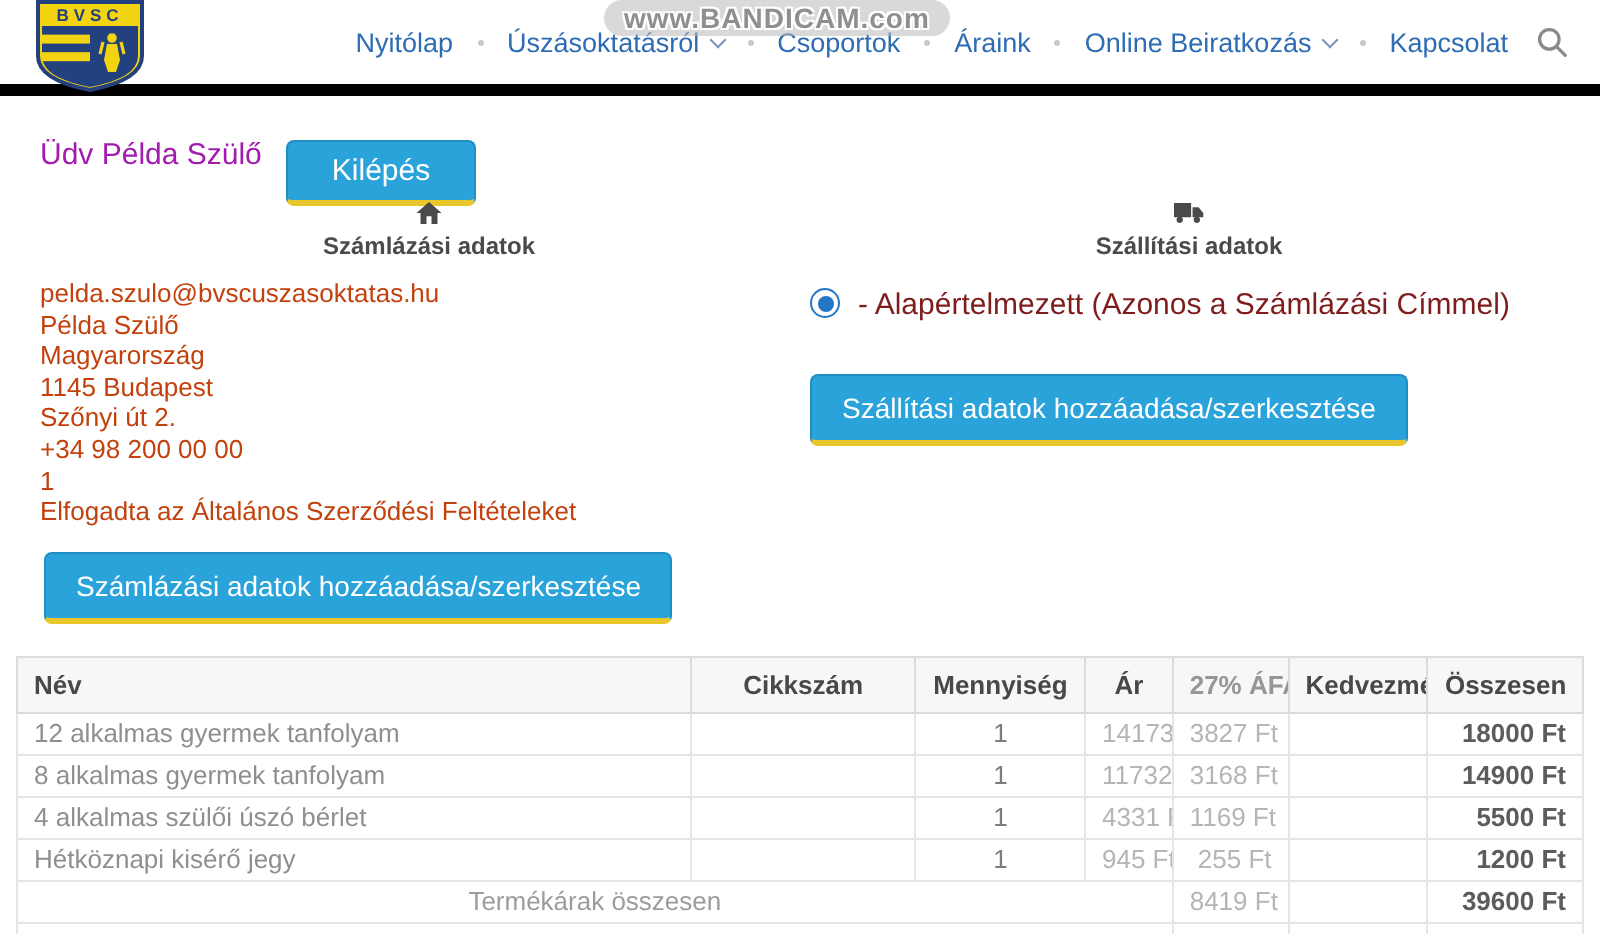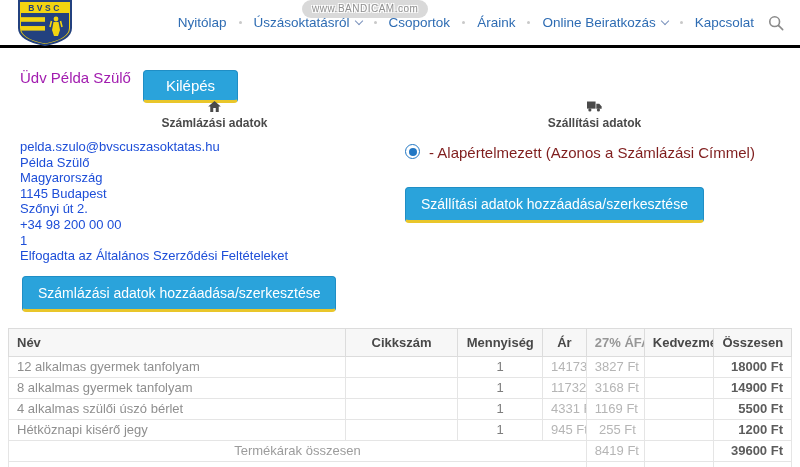--- a/index.html
+++ b/index.html
@@ -8,21 +8,21 @@
     font-family: "Liberation Sans", sans-serif;
     background: #ffffff;
     color: #555;
     position: relative;
     overflow: hidden;
   }
 
   
   .topbar {
     height: 48px;
-    border-bottom: 3px solid #000000;
+    border-bottom: 6px solid #000000;
     position: relative;
     display: flex;
     align-items: center;
   }
   .logo { position: absolute; left: 18px; top: 0; width: 54px; height: 46px; }
   .nav {
     margin-left: auto;
     display: flex;
     align-items: center;
     padding-right: 16px;
@@ -49,22 +49,22 @@
 
   
   .watermark {
     position: absolute;
     top: 0; left: 302px;
     height: 18px; line-height: 18px;
     padding: 0 10px;
     border-radius: 9px;
     background: rgba(185,185,185,0.55);
     color: #8f8f8f;
-    font-size: 10px;
-    font-weight: normal;
+    font-size: 14px;
+    font-weight: bold;
     letter-spacing: 0.5px;
     text-shadow: -1px -1px 0 #fff, 1px -1px 0 #fff, -1px 1px 0 #fff, 1px 1px 0 #fff;
     z-index: 5;
   }
 
   
   .btn {
     background: #2aa3db;
     border: 1px solid #1f8ec5;
     border-bottom: 3px solid #e9c62a;
@@ -84,21 +84,21 @@
   
   .cols { display: flex; margin: 8px 20px 0 20px; }
   .col-left { width: 385px; }
   .col-right { flex: 1; }
   .section-title {
     font-size: 12px; font-weight: bold; color: #4a4a4a;
     display: flex; align-items: center; gap: 4px;
     padding-left: 4px;
     flex-direction: column;
   }
-  .addr { margin-top: 9px; font-size: 13px; color: #1d4ed8; line-height: 15.6px; }
+  .addr { margin-top: 9px; font-size: 13px; color: #c2410c; line-height: 15.6px; }
   .addr div { white-space: nowrap; }
   .col-left .btn-edit { margin: 12px 0 0 2px; }
 
   .radio-row { display: flex; margin: 14px 0 7px 0; font-size: 15px; color: #7f1d1d; }
   .radio {
     width: 15px; height: 15px; border-radius: 50%;
     border: 1.5px solid #2277c4; position: relative; margin-right: 9px; cursor: pointer;
     flex: 0 0 auto;
   }
   .radio::after { content: ""; position: absolute; inset: 2.5px; border-radius: 50%; background: #2277c4; }

